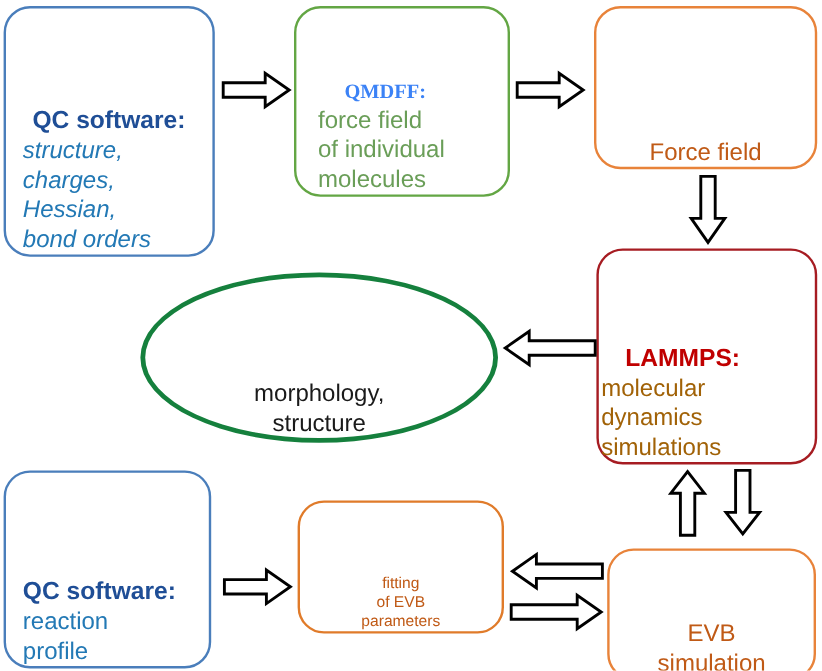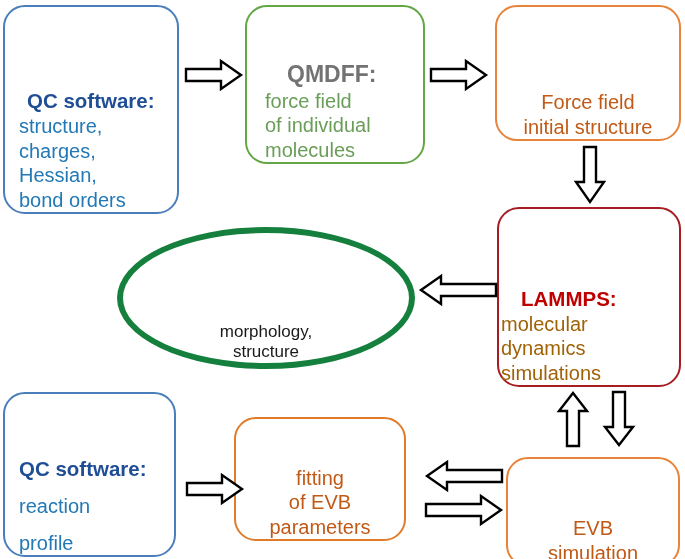--- a/index.html
+++ b/index.html
@@ -32,30 +32,30 @@
 
   
   #n-qc-top{
     left:3px; top:5px; width:176px; height:209px;
     border-width:2px; border-color:#4A7EBB; border-radius:22px;
     align-items:flex-start;
     padding-left:14px;
     font-size:20px;
   }
   #n-qc-top .head{ color:#1F4E96; font-size:20.5px; margin-bottom:1px; padding-left:8px;}
-  #n-qc-top .line{ color:#2379B5; }
+  #n-qc-top .line{ color:#2379B5;font-style:italic; }
 
   
   #n-qmdff{
     left:245px; top:5px; width:180px; height:159px;
     border-width:2px; border-color:#63A644; border-radius:22px;
     align-items:flex-start; padding-left:18px;
     font-size:20px;
   }
-  #n-qmdff .head{ color:#737373; font-size:23px; margin-bottom:1px; padding-left:22px;}
+  #n-qmdff .head{ color:#3b82f6; font-size:17px; margin-bottom:1px; padding-left:22px;font-family:Liberation Serif, serif;}
   #n-qmdff .line{ color:#6A9E58; }
 
   
   #n-ff{
     left:495px; top:5px; width:186px; height:136px;
     border-width:2px; border-color:#E8833A; border-radius:22px;
     font-size:20px;
   }
   #n-ff .line{ color:#C05A16; }
 
@@ -65,40 +65,40 @@
     border-width:2.5px; border-color:#A61C22; border-radius:22px;
     align-items:flex-start; padding-left:2px;
     font-size:20px;
   }
   #n-lammps .head{ color:#C00000; font-size:20.5px; margin-bottom:1px; padding-left:20px;}
   #n-lammps .line{ color:#a16207; }
 
   
   #n-ellipse{
     left:117px; top:227px; width:298px; height:142px;
-    border:6px solid #15803d; border-radius:50%;
-    font-size:17px; color:#1a1a1a;
+    border:4px solid #15803d; border-radius:50%;
+    font-size:20px; color:#1a1a1a;
   }
   #n-ellipse .line{ color:#1a1a1a; }
 
   
   #n-qc-bot{
     left:3px; top:392px; width:173px; height:165px;
     border-width:2px; border-color:#4A7EBB; border-radius:22px;
     align-items:flex-start; padding-left:14px;
     font-size:20px;
   }
   #n-qc-bot .head{ color:#1F4E96; font-size:20.5px; margin-bottom:1px;}
-  #n-qc-bot .line{ color:#2379B5;margin-top:12px; }
+  #n-qc-bot .line{ color:#2379B5; }
 
   
   #n-fit{
-    left:234px; top:417px; width:172px; height:124px;
+    left:248px; top:417px; width:172px; height:111px;
     border-width:2px; border-color:#E07B2A; border-radius:22px;
-    font-size:20px;
+    font-size:13px;
   }
   #n-fit .line{ color:#C05A16; }
 
   
   #n-evb{
     left:506px; top:457px; width:174px; height:110px;
     border-width:2px; border-color:#E8833A; border-radius:22px;
     font-size:20px;
   }
   #n-evb .line{ color:#C05A16; }
@@ -122,21 +122,20 @@
 
   <div class="node" id="n-qmdff">
     <span class="head">QMDFF:</span>
     <span class="line">force field</span>
     <span class="line">of individual</span>
     <span class="line">molecules</span>
   </div>
 
   <div class="node" id="n-ff">
     <span class="line">Force field</span>
-    <span class="line">initial structure</span>
   </div>
 
   <div class="node" id="n-lammps">
     <span class="head">LAMMPS:</span>
     <span class="line">molecular</span>
     <span class="line">dynamics</span>
     <span class="line">simulations</span>
   </div>
 
   <div class="node" id="n-ellipse">

